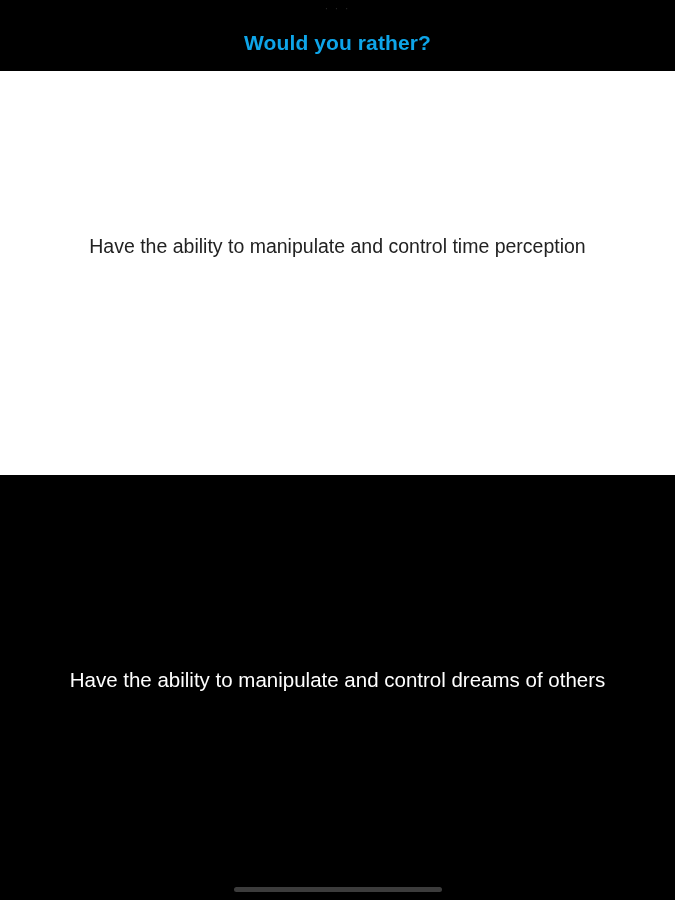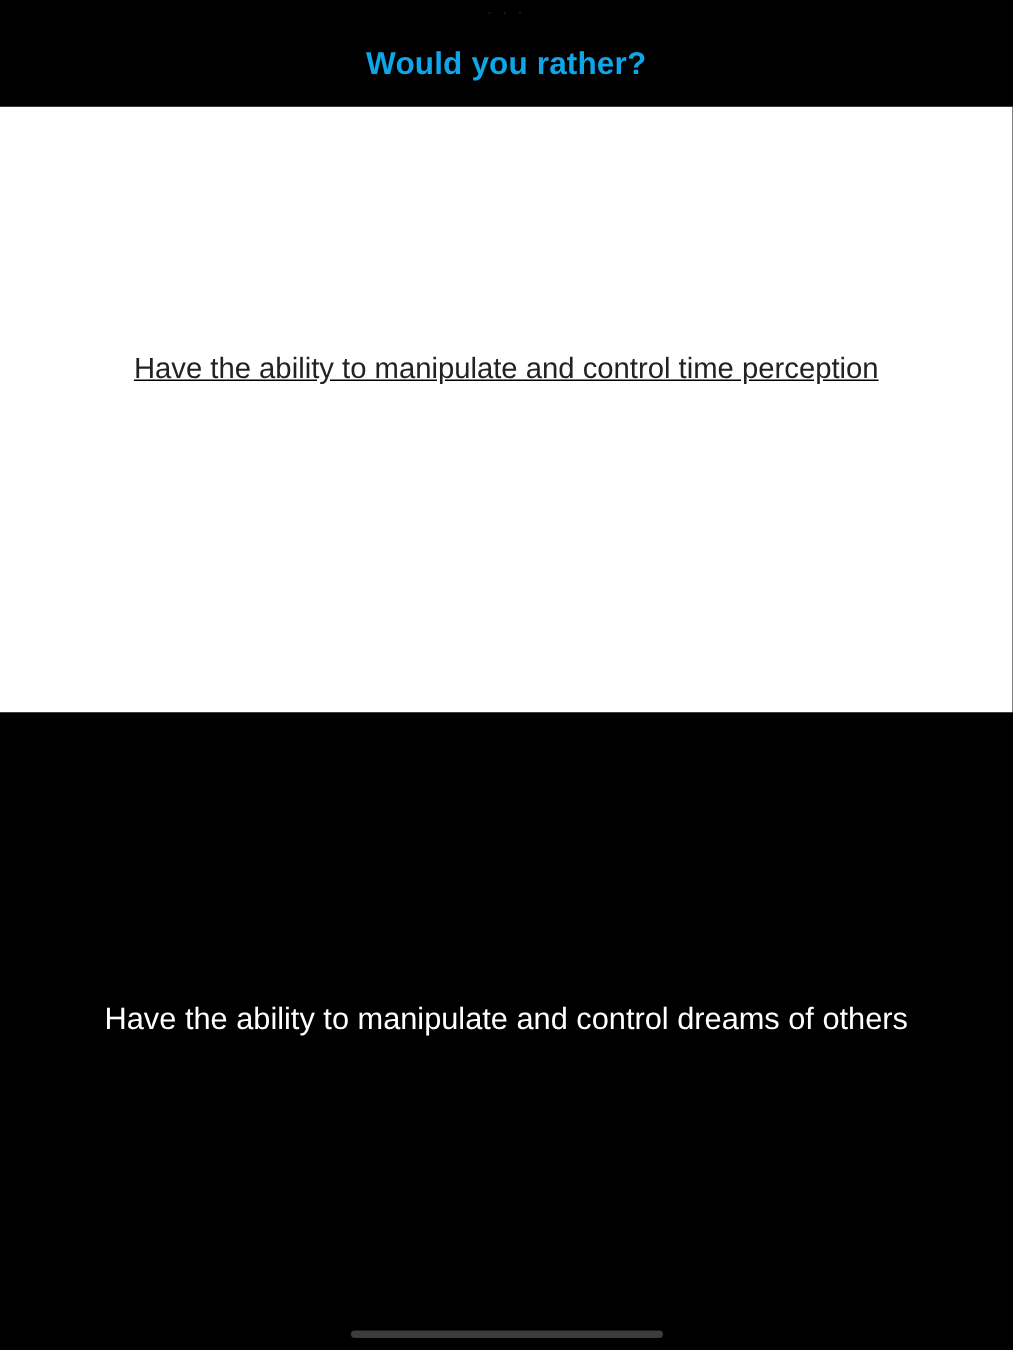--- a/index.html
+++ b/index.html
@@ -53,21 +53,20 @@
   }
   
   .choice {
     flex: 1 1 0;
     display: flex;
     align-items: center;
     justify-content: center;
     padding: 12px 24px;
     box-sizing: border-box;
     text-align: center;
-    text-decoration: underline;
   }
   .choice-top {
     background: #ffffff;
     flex: 0 0 404px;
     height: 404px;
   }
   .choice-top .choice-text {
     color: #222222;
     font-size: 19.5px;
     font-weight: 400;

